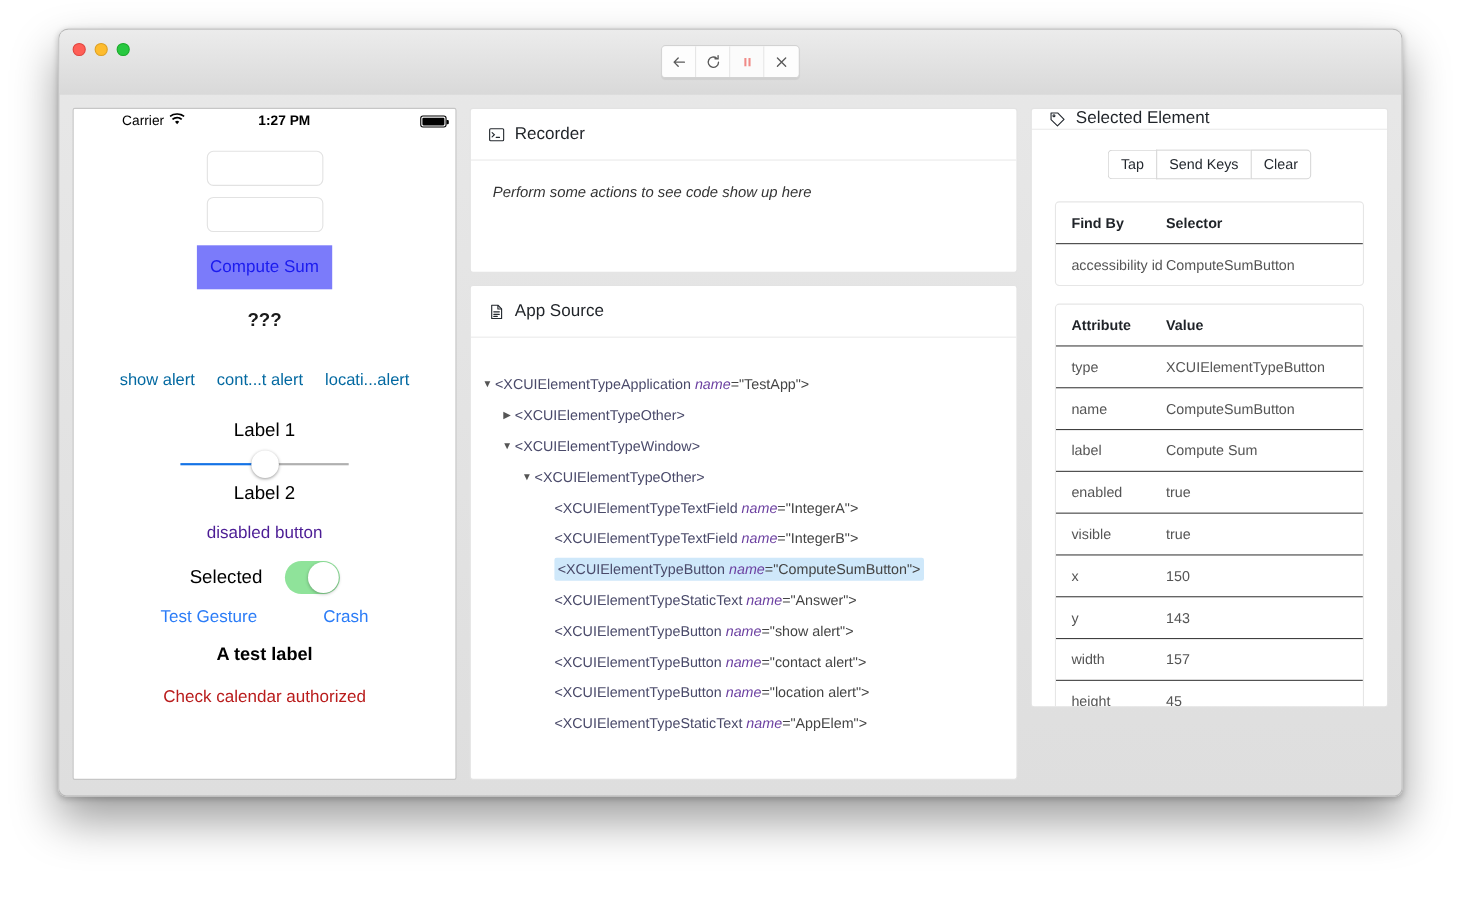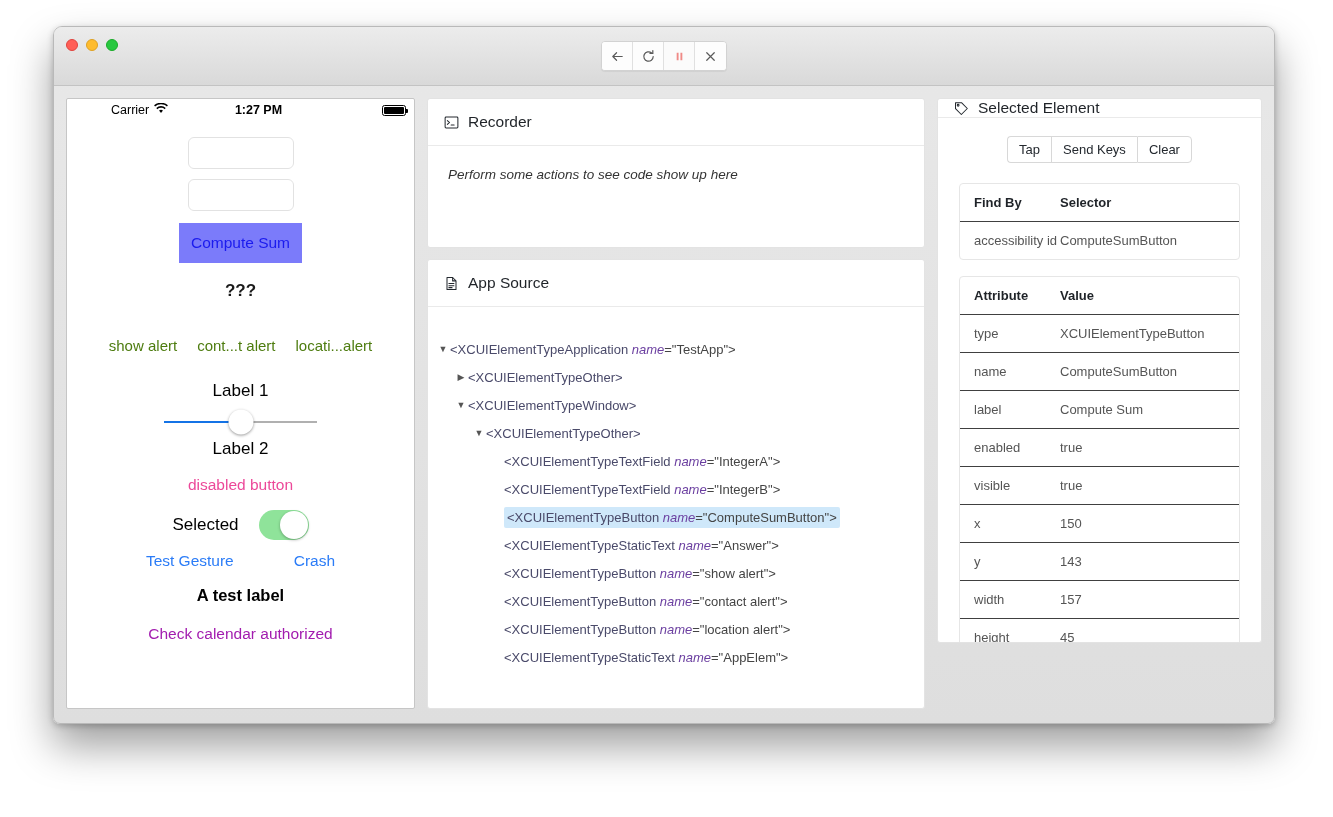--- a/index.html
+++ b/index.html
@@ -165,21 +165,21 @@
     font-family: "Liberation Sans", sans-serif;
     margin-top: 2px;
   }
 
   .answer { font-size: 17px; font-weight: bold; margin-top: 18px; color: #1a1a1a; }
 
   .alert-row {
     display: flex;
     gap: 20px;
     margin-top: 36px;
-    color: #4d7c0f;
+    color: #0369a1;
     font-size: 15px;
   }
   .alert-row span { cursor: pointer; }
 
   .lbl1 { margin-top: 27px; font-size: 17px; }
   .slider {
     width: 153px;
     height: 30px;
     margin-top: 6px;
     position: relative;
@@ -194,21 +194,21 @@
     left: 50%;
     top: 50%;
     transform: translate(-50%, -50%);
     width: 25px; height: 25px;
     background: #fff;
     border-radius: 50%;
     box-shadow: 0 1px 3px rgba(0,0,0,0.4);
   }
   .lbl2 { font-size: 17px; margin-top: 2px; }
 
-  .disabled-btn { color: #ec4899; font-size: 15.5px; margin-top: 17px; }
+  .disabled-btn { color: #4c1d95; font-size: 15.5px; margin-top: 17px; }
 
   .loc-row {
     display: flex;
     align-items: center;
     gap: 20px;
     margin-top: 16px;
   }
   .loc-label { font-size: 17px; }
   .ios-switch {
     width: 50px; height: 30px;
@@ -229,21 +229,21 @@
   .gesture-row {
     display: flex;
     gap: 60px;
     margin-top: 12px;
     color: #2b7cf7;
     font-size: 15.5px;
   }
   .gesture-row span { cursor: pointer; }
 
   .test-label { font-size: 16.5px; font-weight: bold; margin-top: 16px; }
-  .calendar-link { color: #a21caf; font-size: 15.5px; margin-top: 20px; cursor: pointer; }
+  .calendar-link { color: #b91c1c; font-size: 15.5px; margin-top: 20px; cursor: pointer; }
 
   
   .mid-col {
     flex: 1;
     display: flex;
     flex-direction: column;
     gap: 11px;
     min-width: 0;
   }
 

